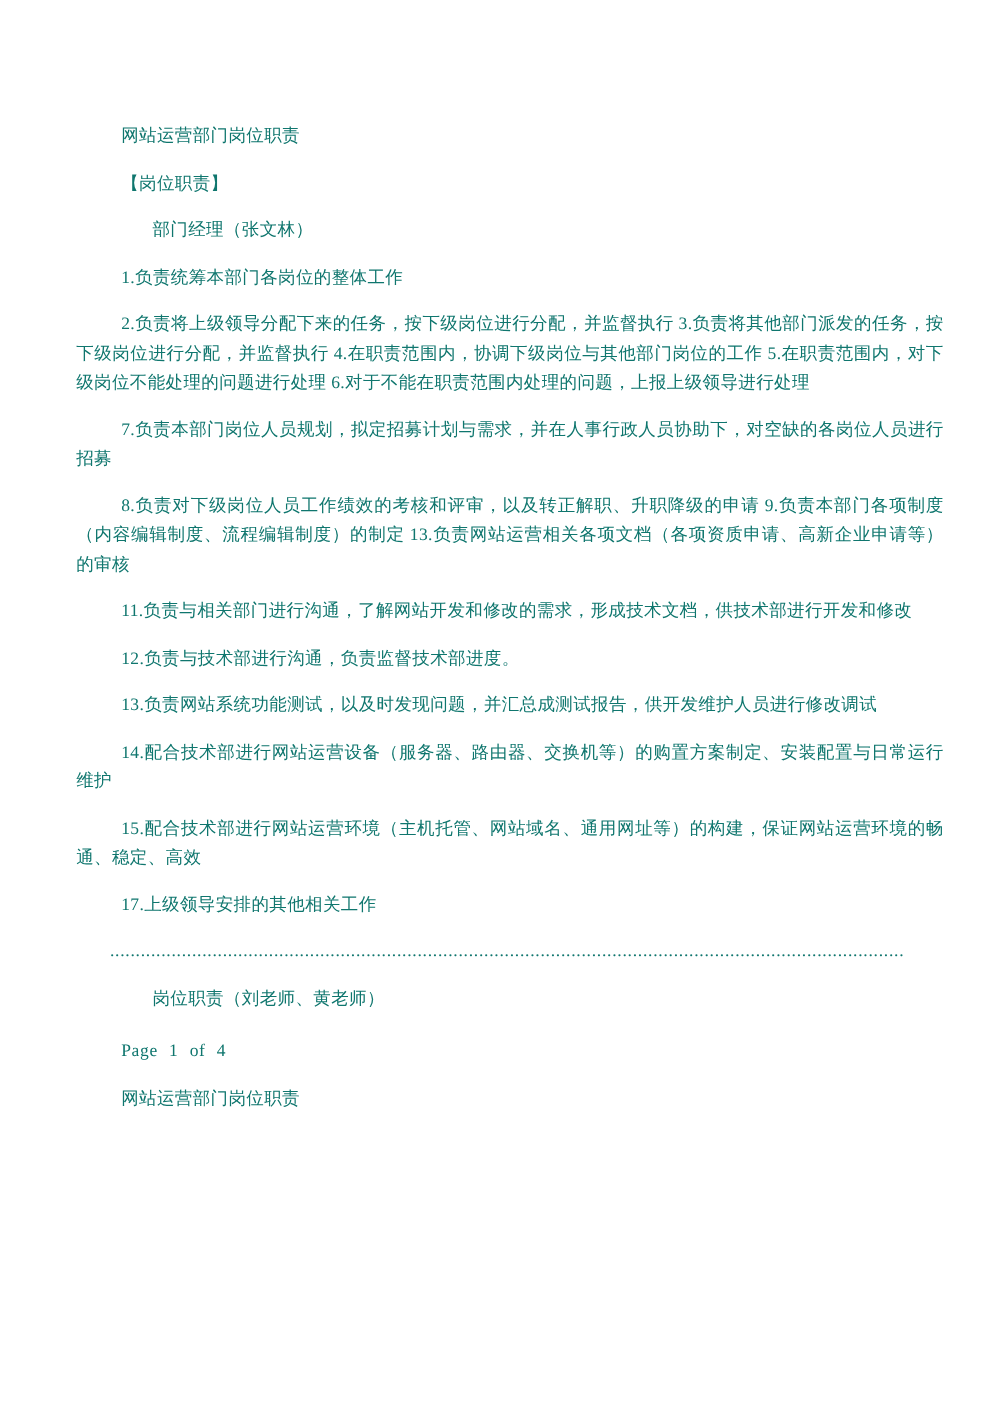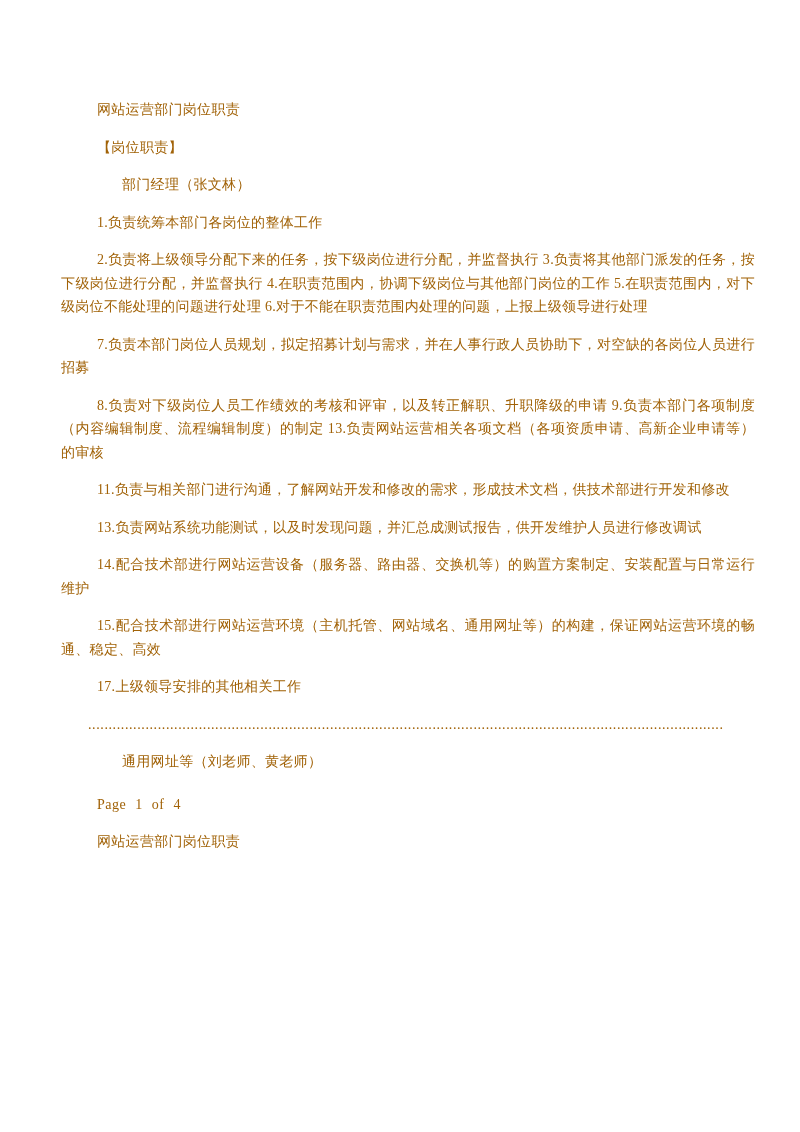--- a/index.html
+++ b/index.html
@@ -11,21 +11,21 @@
     position: relative;
     width: 800px;
     height: 1132px;
     box-sizing: border-box;
     padding: 98px 45px 0 61px;
     overflow: hidden;
     background: #ffffff;
     font-family: "Liberation Serif", "DejaVu Serif", serif;
     font-size: 14px;
     line-height: 23.5px;
-    color: #a16207;
+    color: #0f766e;
   }
   .para {
     margin: 0 0 14px 0;
     width: 694px;
     text-align: justify;
     letter-spacing: 0.3px;
   }
   .indent-1 { text-indent: 36px; }
   .indent-2 { text-indent: 61px; }
   .dots {
@@ -48,23 +48,24 @@
 <div class="page">
   <p class="para indent-1">网站运营部门岗位职责</p>
   <p class="para indent-1">【岗位职责】</p>
   <p class="para indent-2">部门经理（张文林）</p>
 
   <p class="para indent-1">1.负责统筹本部门各岗位的整体工作</p>
   <p class="para indent-1">2.负责将上级领导分配下来的任务，按下级岗位进行分配，并监督执行 3.负责将其他部门派发的任务，按下级岗位进行分配，并监督执行 4.在职责范围内，协调下级岗位与其他部门岗位的工作 5.在职责范围内，对下级岗位不能处理的问题进行处理 6.对于不能在职责范围内处理的问题，上报上级领导进行处理</p>
   <p class="para indent-1">7.负责本部门岗位人员规划，拟定招募计划与需求，并在人事行政人员协助下，对空缺的各岗位人员进行招募</p>
   <p class="para indent-1">8.负责对下级岗位人员工作绩效的考核和评审，以及转正解职、升职降级的申请 9.负责本部门各项制度（内容编辑制度、流程编辑制度）的制定 13.负责网站运营相关各项文档（各项资质申请、高新企业申请等）的审核</p>
   <p class="para indent-1">11.负责与相关部门进行沟通，了解网站开发和修改的需求，形成技术文档，供技术部进行开发和修改</p>
+  <p class="para indent-1">12.负责与技术部进行沟通，负责监督技术部进度。</p>
   <p class="para indent-1">13.负责网站系统功能测试，以及时发现问题，并汇总成测试报告，供开发维护人员进行修改调试</p>
   <p class="para indent-1">14.配合技术部进行网站运营设备（服务器、路由器、交换机等）的购置方案制定、安装配置与日常运行维护</p>
   <p class="para indent-1">15.配合技术部进行网站运营环境（主机托管、网站域名、通用网址等）的构建，保证网站运营环境的畅通、稳定、高效</p>
   <p class="para indent-1">17.上级领导安排的其他相关工作</p>
 
   <p class="para dots">........................................................................................................................................................................................................</p>
 
-  <p class="para indent-2">通用网址等（刘老师、黄老师）</p>
+  <p class="para indent-2">岗位职责（刘老师、黄老师）</p>
   <p class="para indent-1 page-number">Page 1 of 4</p>
   <p class="para indent-1">网站运营部门岗位职责</p>
 </div>
 
 </body></html>

